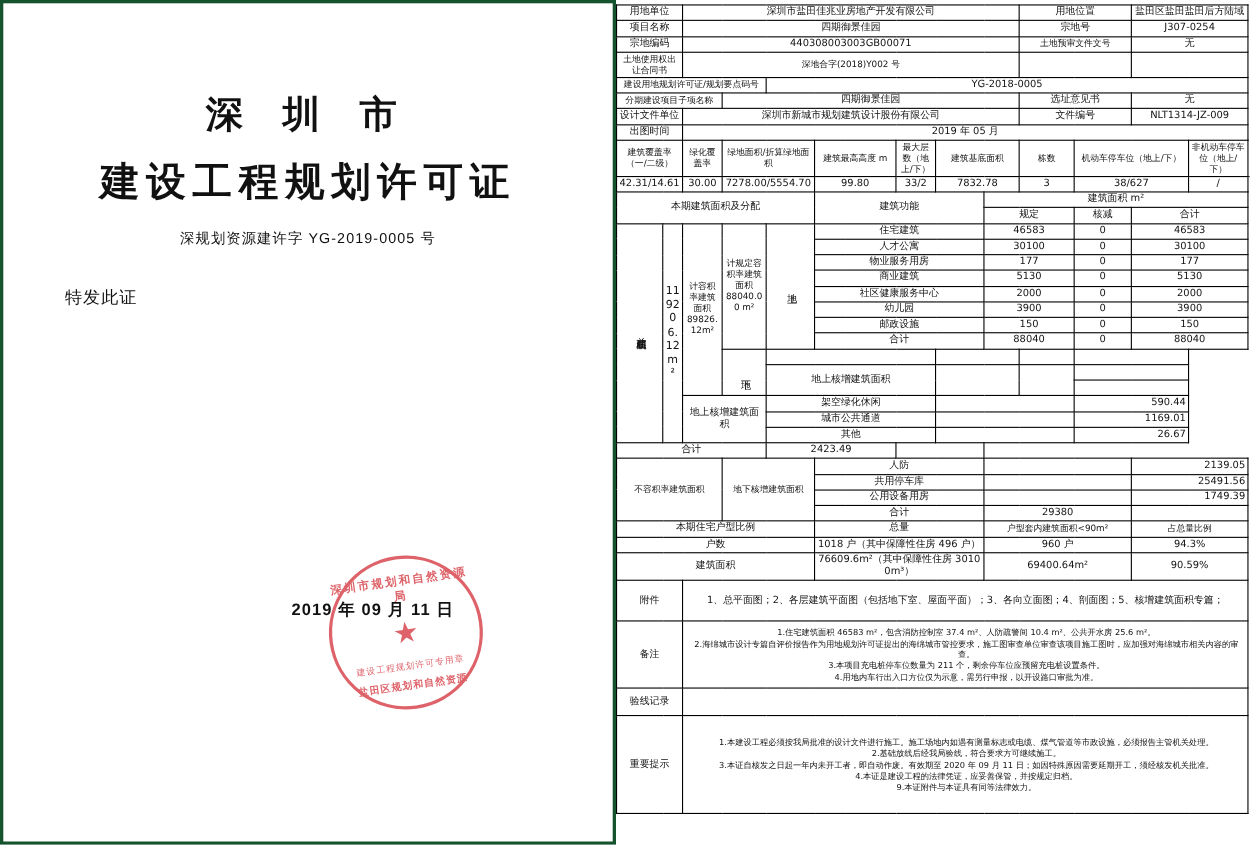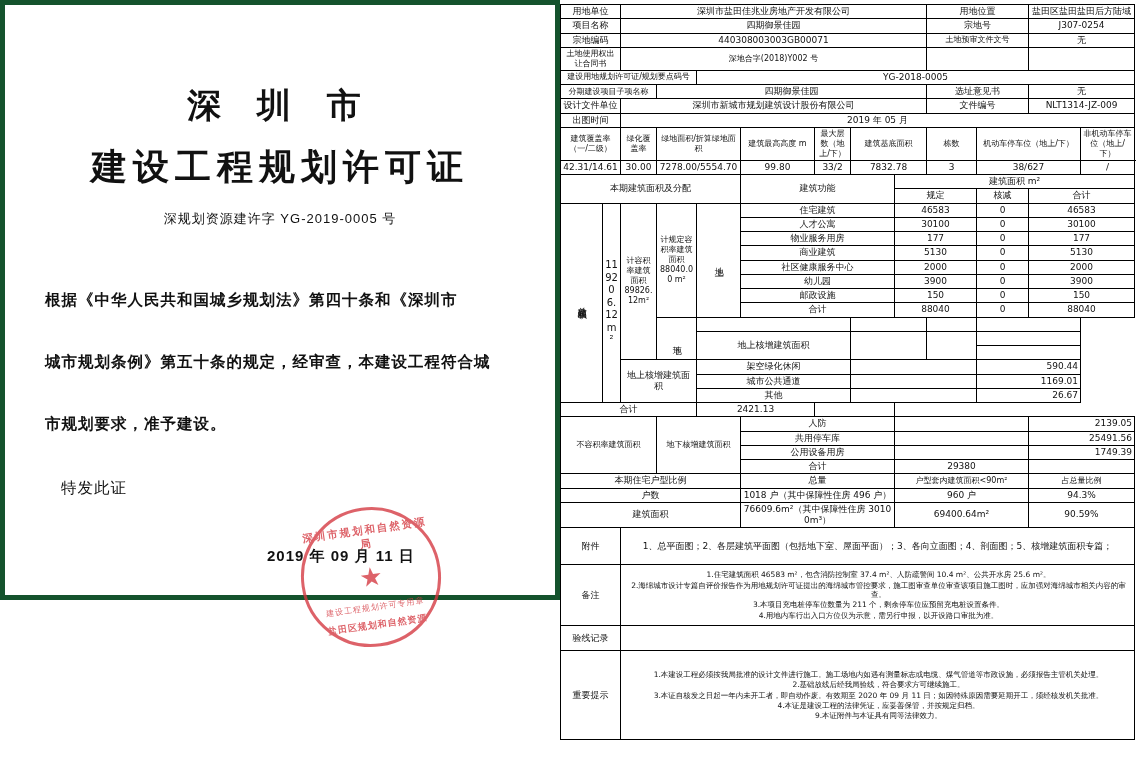--- a/index.html
+++ b/index.html
@@ -8,22 +8,22 @@
     background:#ffffff;
     font-family:"Liberation Sans","DejaVu Sans",sans-serif;
     color:#111;
     overflow:hidden;
   }
   .page{position:relative;width:1140px;height:768px;display:flex;}
 
   
   .left{
     position:relative;
-    width:560px;height:600px;
-    border:5px solid #14532d;
+    width:560px;height:768px;
+    border:3px solid #14532d;
     box-sizing:border-box;
     flex:0 0 560px;
   }
   .left-inner{position:relative;width:100%;height:100%;}
   .cert-title1{
     text-align:center;
     font-size:34px;
     font-weight:bold;
     letter-spacing:12px;
     margin-top:78px;
@@ -134,25 +134,20 @@
 <body>
 
 <div class="page">
 
   <div class="left">
     <div class="left-inner">
       <div class="cert-title1">深 圳 市</div>
       <div class="cert-title2">建设工程规划许可证</div>
       <div class="cert-no">深规划资源建许字 YG-2019-0005 号</div>
 
-      <div class="cert-body">
-        <p>根据《中华人民共和国城乡规划法》第四十条和《深圳市</p>
-        <p>城市规划条例》第五十条的规定，经审查，本建设工程符合城</p>
-        <p>市规划要求，准予建设。</p>
-      </div>
 
       <div class="cert-special">特发此证</div>
 
       <div class="seal">
         <div class="arc-top">深圳市规划和自然资源局</div>
         <div class="star">★</div>
         <div class="arc-mid">建设工程规划许可专用章</div>
         <div class="arc-bottom">盐田区规划和自然资源</div>
       </div>
 
@@ -359,21 +354,21 @@
         <td class="c num r" colspan="2">1169.01</td>
       </tr>
       <tr>
         <td class="c" colspan="4">其他</td>
         <td class="c" colspan="3">&nbsp;</td>
         <td class="c num r" colspan="2">26.67</td>
       </tr>
 
       <tr>
         <td class="c" colspan="4">合计</td>
-        <td class="c num" colspan="3">2421.13</td>
+        <td class="c num" colspan="3">2423.49</td>
         <td class="c" colspan="2">&nbsp;</td>
       </tr>
 
       <tr>
         <td class="c" colspan="3" rowspan="4" style="font-size:8px">不容积率建筑面积</td>
         <td class="c" colspan="2" rowspan="4" style="font-size:8px">地下核增建筑面积</td>
         <td class="c" colspan="4">人防</td>
         <td class="c" colspan="3">&nbsp;</td>
         <td class="c num r" colspan="2">2139.05</td>
       </tr>

